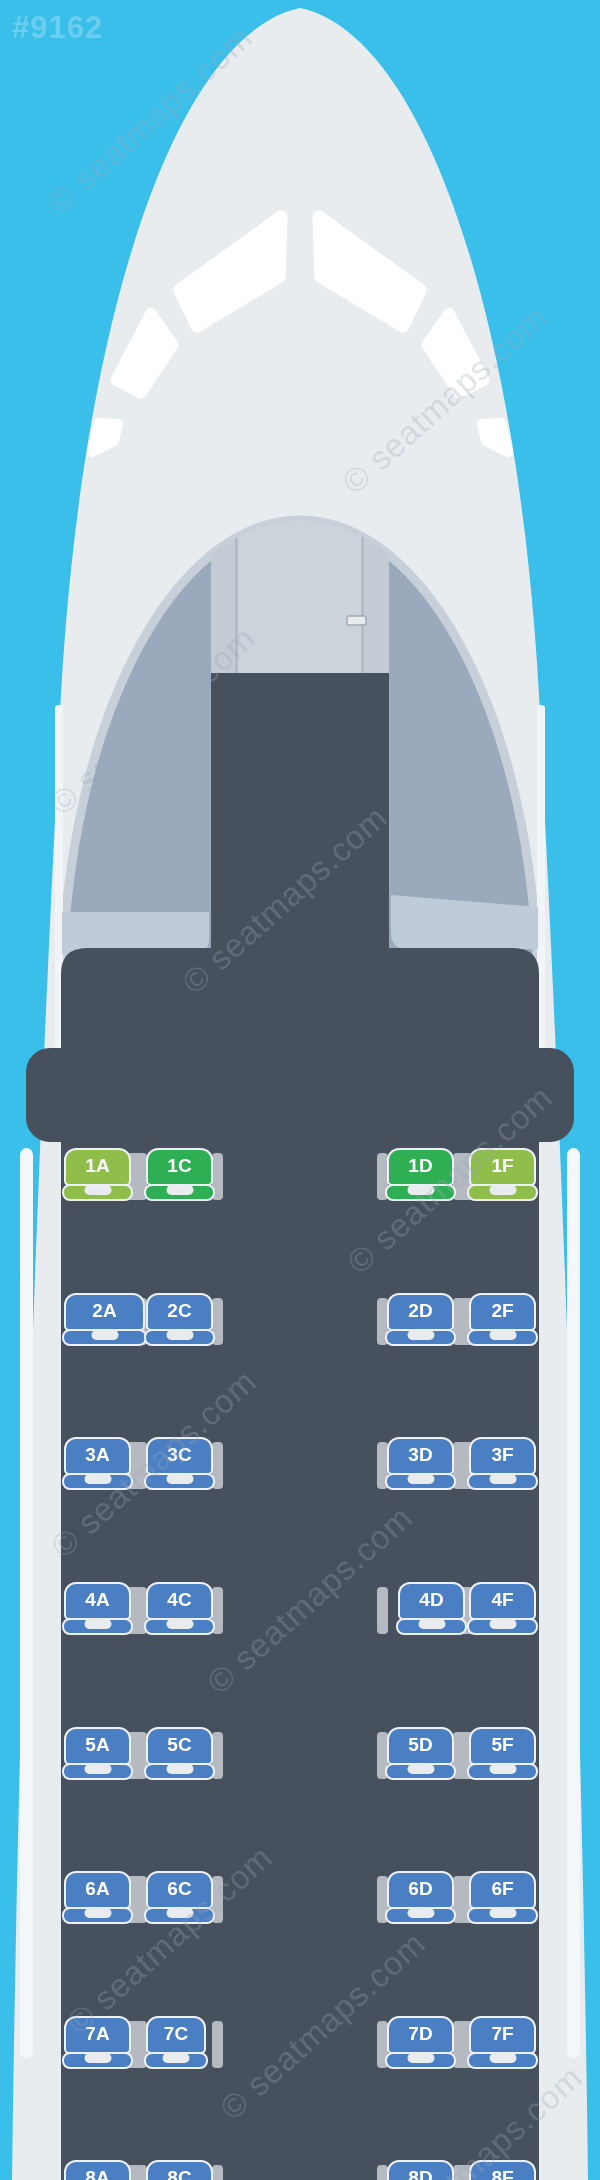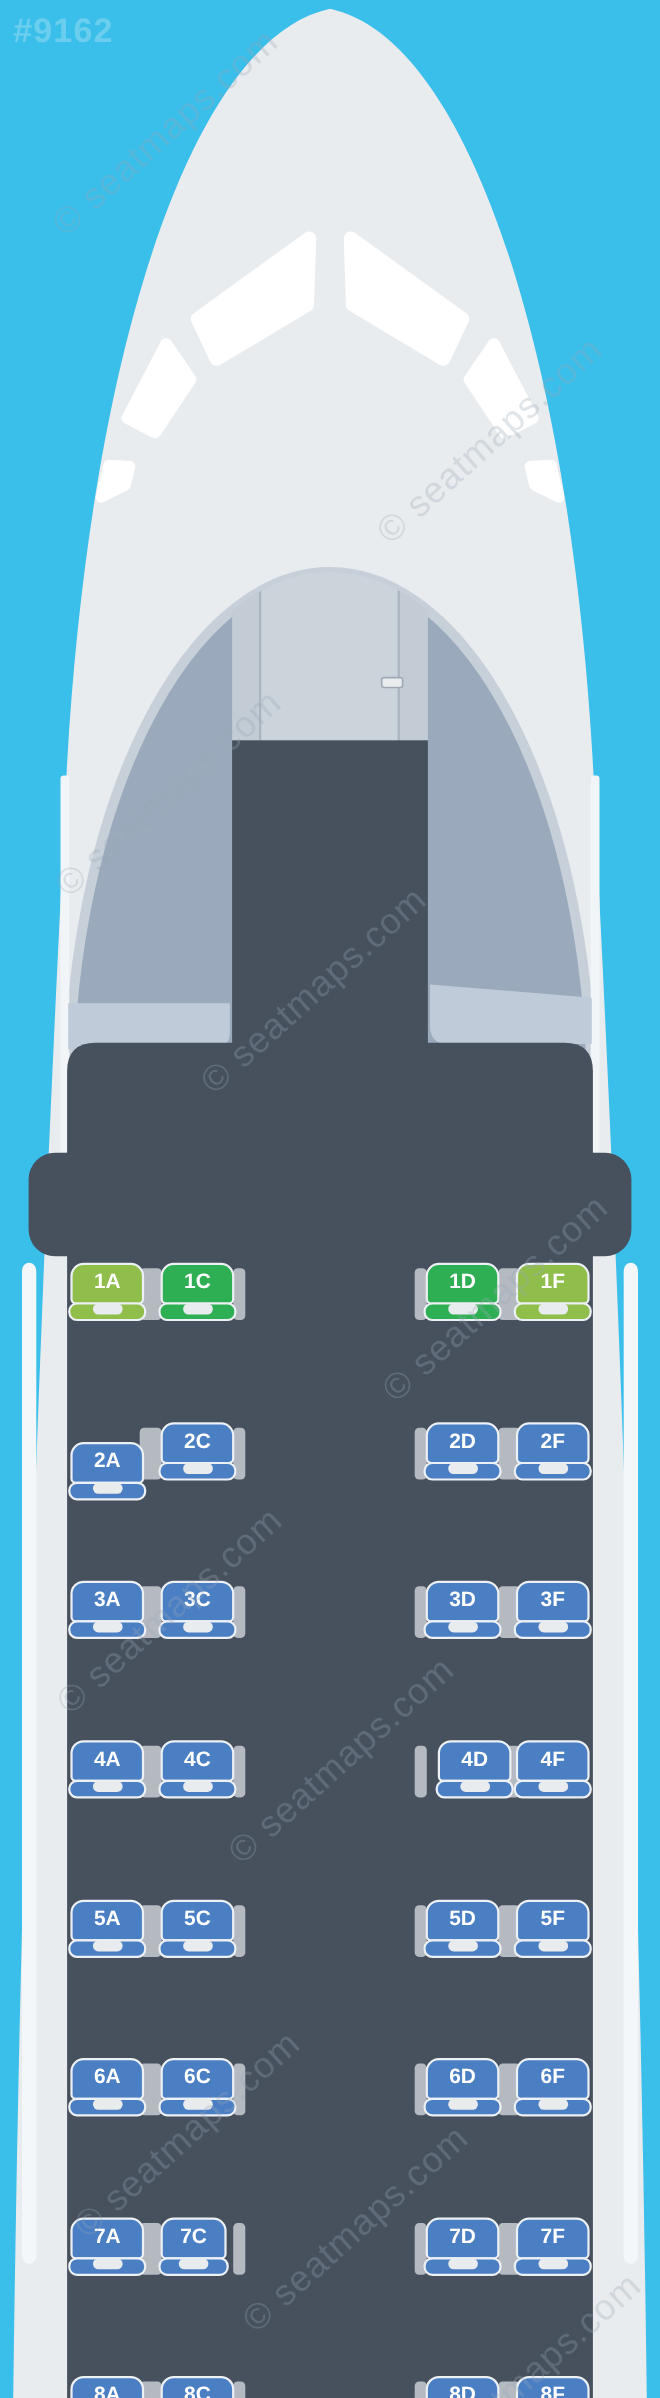--- a/index.html
+++ b/index.html
@@ -126,21 +126,21 @@
       <div class="seat" style="left: 469px; top: 1148px; width: 67px;">
         <div class="back" style="background: rgb(143, 190, 75);"></div>
         <div class="lip" style="background: rgb(143, 190, 75);"></div>
         <div class="notch"></div>
         <div class="label">1F</div>
       </div>
       <div class="armrest" style="left: 127px; width: 20px; top: 1298px;"></div>
       <div class="armrest" style="left: 212px; width: 11px; top: 1298px;"></div>
       <div class="armrest" style="left: 377px; width: 11px; top: 1298px;"></div>
       <div class="armrest" style="left: 453px; width: 20px; top: 1298px;"></div>
-      <div class="seat" style="left: 64px; top: 1293px; width: 67px; margin-top: 18px;">
+      <div class="seat" style="left: 64px; top: 1293px; width: 81px;">
         <div class="back" style="background: rgb(74, 127, 196);"></div>
         <div class="lip" style="background: rgb(74, 127, 196);"></div>
         <div class="notch"></div>
         <div class="label">2A</div>
       </div>
       <div class="seat" style="left: 146px; top: 1293px; width: 67px;">
         <div class="back" style="background: rgb(74, 127, 196);"></div>
         <div class="lip" style="background: rgb(74, 127, 196);"></div>
         <div class="notch"></div>
         <div class="label">2C</div>

